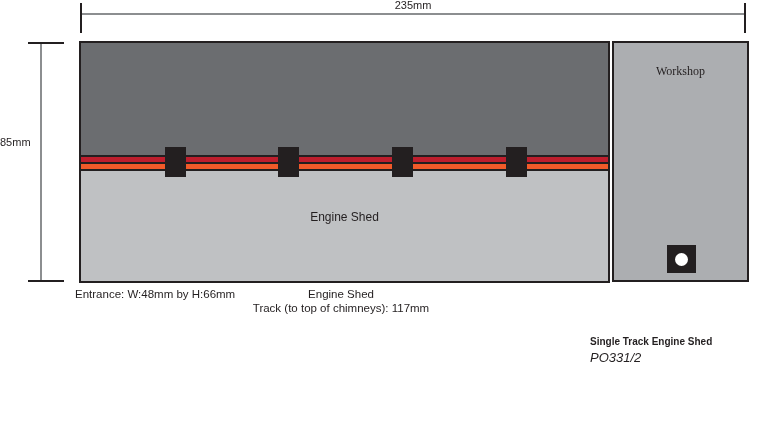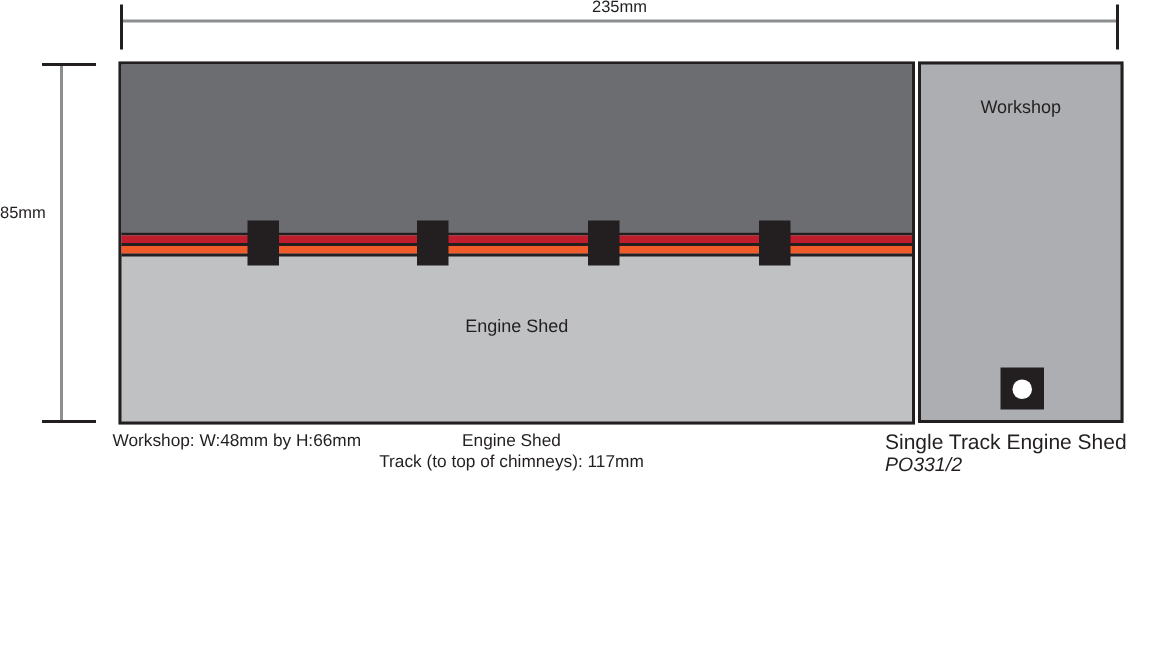--- a/index.html
+++ b/index.html
@@ -65,20 +65,21 @@
   .engine-shed-label {
     left: 0; top: 167px; width: 100%;
     text-align: center; font-size: 12px;
   }
 
   
   .workshop {
     left: 612px; top: 41px; width: 137px; height: 241px;
     border: 2px solid var(--outline, #231F20);
     background: var(--workshop_gray, #ACAEB1);
+    font-family: Liberation Serif, serif;
   }
   .workshop-label {
     left: 0; top: 21px; width: 100%;
     text-align: center; font-size: 12px;
   }
   .roof-vent {
     left: 53px; top: 202px; width: 29px; height: 28px;
     background: var(--outline, #231F20);
   }
   .roof-vent .port {
@@ -86,21 +87,21 @@
     width: 13px; height: 13px; margin: -6.5px 0 0 -6.5px;
     border-radius: 50%;
     background: #ffffff;
   }
 
   
   .note { font-size: 11.5px; line-height: 14px; }
   .entrance-note { left: 75px; top: 287px; }
   .shed-caption  { left: 241px; top: 287px; width: 200px; text-align: center; }
   .product-block { left: 590px; top: 286px; width: 170px; }
-  .product-title { font-size: 14px; font-weight: normal; line-height: 16px; }
+  .product-title { font-size: 10px; font-weight: bold; line-height: 16px; margin-top: 48px; }
   .product-code  { font-size: 13px; line-height: 15px; font-style: italic; }
 </style>
 </head>
 <body>
 
 <div class="canvas">
 
   <div class="abs dim-label-top"><span>235mm</span></div>
   <div class="abs dim-line-h"></div>
   <div class="abs dim-tick-v left"></div>
@@ -125,21 +126,21 @@
     <div class="abs engine-shed-label">Engine Shed</div>
   </div>
 
   <div class="abs workshop">
     <div class="abs workshop-label">Workshop</div>
     <div class="abs roof-vent">
       <div class="port"></div>
     </div>
   </div>
 
-  <div class="abs note entrance-note">Workshop: W:48mm by H:66mm</div>
+  <div class="abs note entrance-note">Entrance: W:48mm by H:66mm</div>
   <div class="abs note shed-caption">
     <div>Engine Shed</div>
     <div>Track (to top of chimneys): 117mm</div>
   </div>
   <div class="abs product-block">
     <div class="product-title">Single Track Engine Shed</div>
     <div class="product-code">PO331/2</div>
   </div>
 
 </div>

